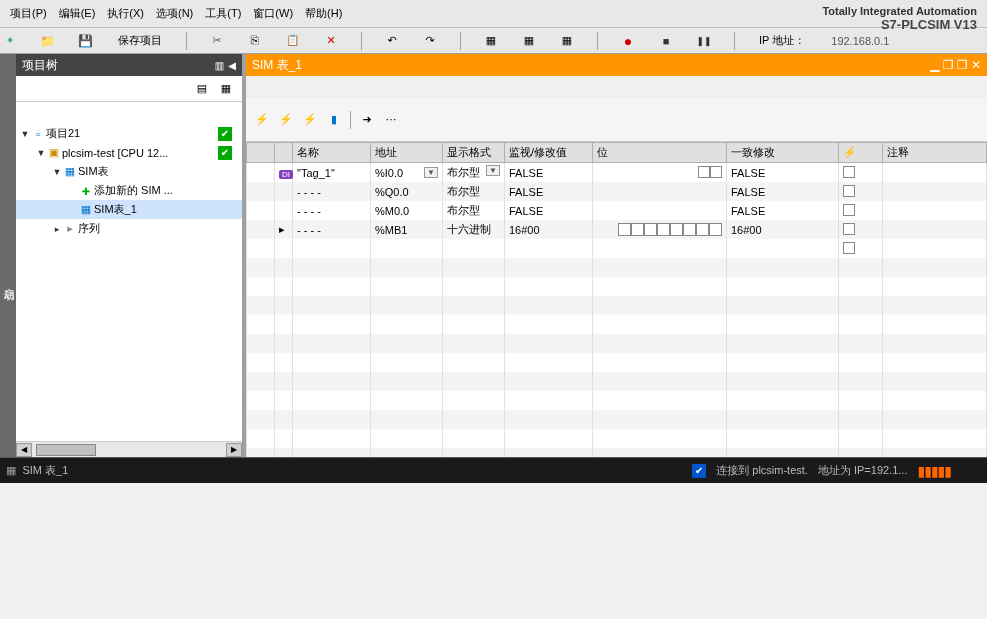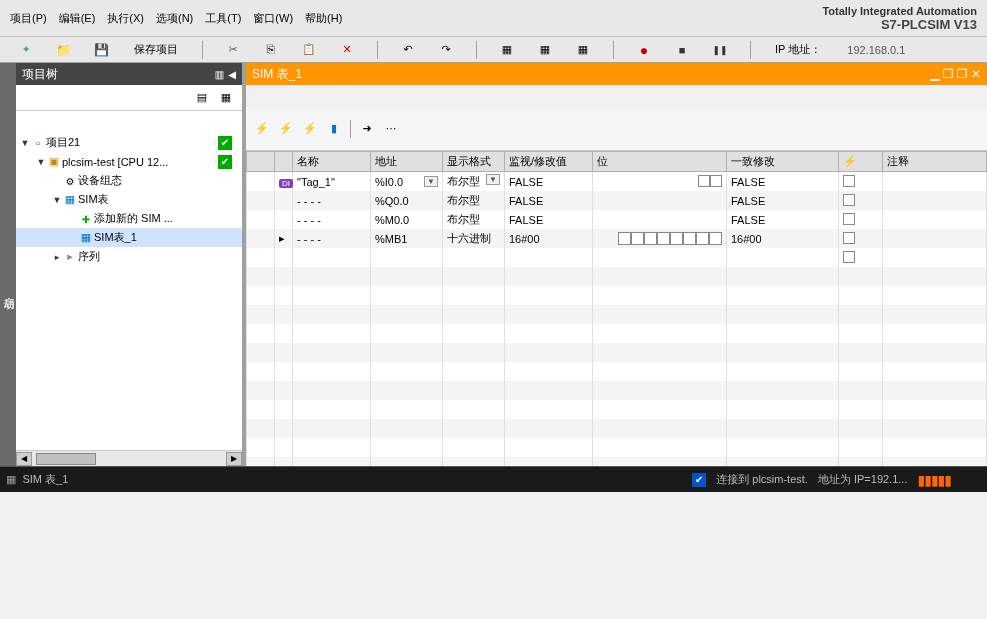--- a/index.html
+++ b/index.html
@@ -1,26 +1,26 @@
 <!DOCTYPE html>
 <html><head>
 <meta charset="utf-8">
 <style>
 * { box-sizing: border-box; margin: 0; padding: 0; font-family: "Microsoft YaHei", Arial, sans-serif; }
 body { width: 987px; height: 619px; background: #f0f0f0; font-size: 11px; overflow: hidden; position: relative; }
 
 
-.menubar { height: 37px; background: #e8e8e8; display: flex; align-items: center; padding: 0 4px; border-bottom: 1px solid #c0c0c0; }
+.menubar { height: 28px; background: #e8e8e8; display: flex; align-items: center; padding: 0 4px; border-bottom: 1px solid #c0c0c0; }
 .menu-item { padding: 2px 6px; cursor: pointer; font-size: 11px; }
 .brand-area { position: absolute; right: 10px; top: 4px; text-align: right; line-height: 14px; }
 .brand-area .brand1 { font-size: 11px; font-weight: bold; color: #333; }
 .brand-area .brand2 { font-size: 13px; font-weight: bold; color: #444; }
 
 
-.toolbar { height: 26px; background: #e8e8e8; display: flex; align-items: center; padding: 0 16px; gap: 18px; border-bottom: 1px solid #a0a0a0; }
+.toolbar { height: 26px; background: #e8e8e8; display: flex; align-items: center; padding: 0 0; gap: 18px; border-bottom: 1px solid #a0a0a0; }
 .tb-btn { width: 20px; height: 20px; display: flex; align-items: center; justify-content: center; cursor: pointer; }
 .tb-sep { width: 1px; height: 18px; background: #a0a0a0; margin: 0 2px; }
 .tb-text { font-size: 11px; padding: 0 4px; }
 
 
 .main { display: flex; height: 403px; }
 .left-tab { width: 16px; background: #6a6a6a; color: #fff; writing-mode: vertical-rl; text-orientation: upright; text-align: center; padding-top: 50px; font-size: 11px; letter-spacing: 2px; cursor: pointer; }
 
 .project-tree-panel { width: 230px; display: flex; flex-direction: column; border-right: 4px solid #a0a0a0; }
 .panel-header { height: 22px; background: #444; color: #fff; display: flex; align-items: center; padding: 0 6px; font-size: 12px; justify-content: space-between; }
@@ -162,26 +162,20 @@
           <span class="tree-icon i-proj"></span>
           <span>项目21</span>
           <span class="tree-check"><span class="checkmark">✔</span></span>
         </div>
         <div class="tree-row">
           <span class="tree-indent" style="width: 16px;"></span>
           <span class="tree-expander">▼</span>
           <span class="tree-icon i-device"></span>
           <span>plcsim-test [CPU 12...</span>
           <span class="tree-check"><span class="checkmark">✔</span></span>
-        </div>
-        <div class="tree-row">
-          <span class="tree-indent" style="width: 32px;"></span>
-          <span class="tree-expander"></span>
-          <span class="tree-icon i-cfg"></span>
-          <span>设备组态</span>
         </div>
         <div class="tree-row">
           <span class="tree-indent" style="width: 32px;"></span>
           <span class="tree-expander">▼</span>
           <span class="tree-icon i-simtbl"></span>
           <span>SIM表</span>
         </div>
         <div class="tree-row">
           <span class="tree-indent" style="width: 48px;"></span>
           <span class="tree-expander"></span>

